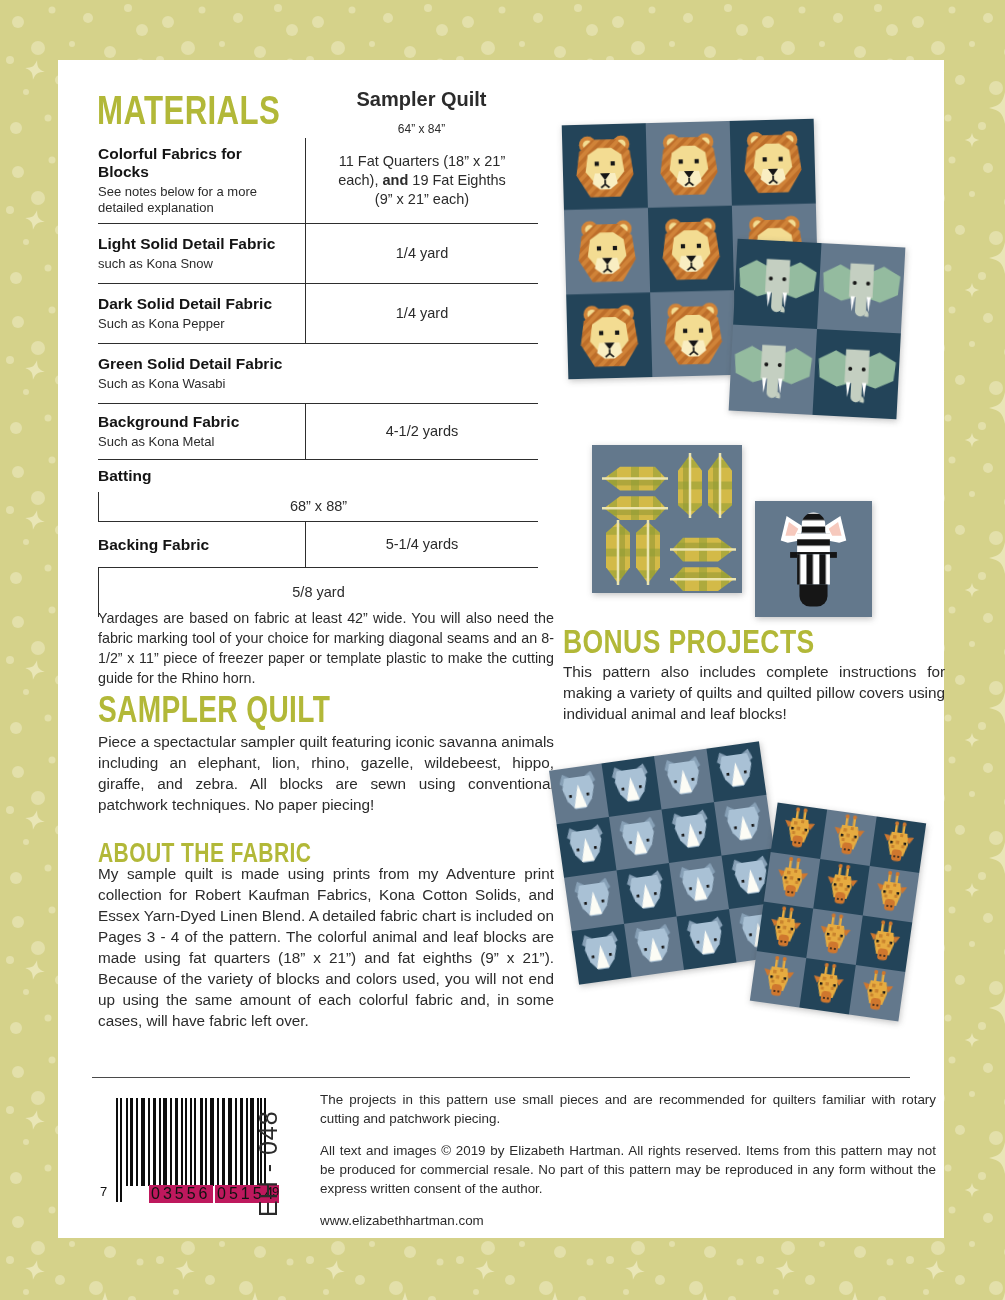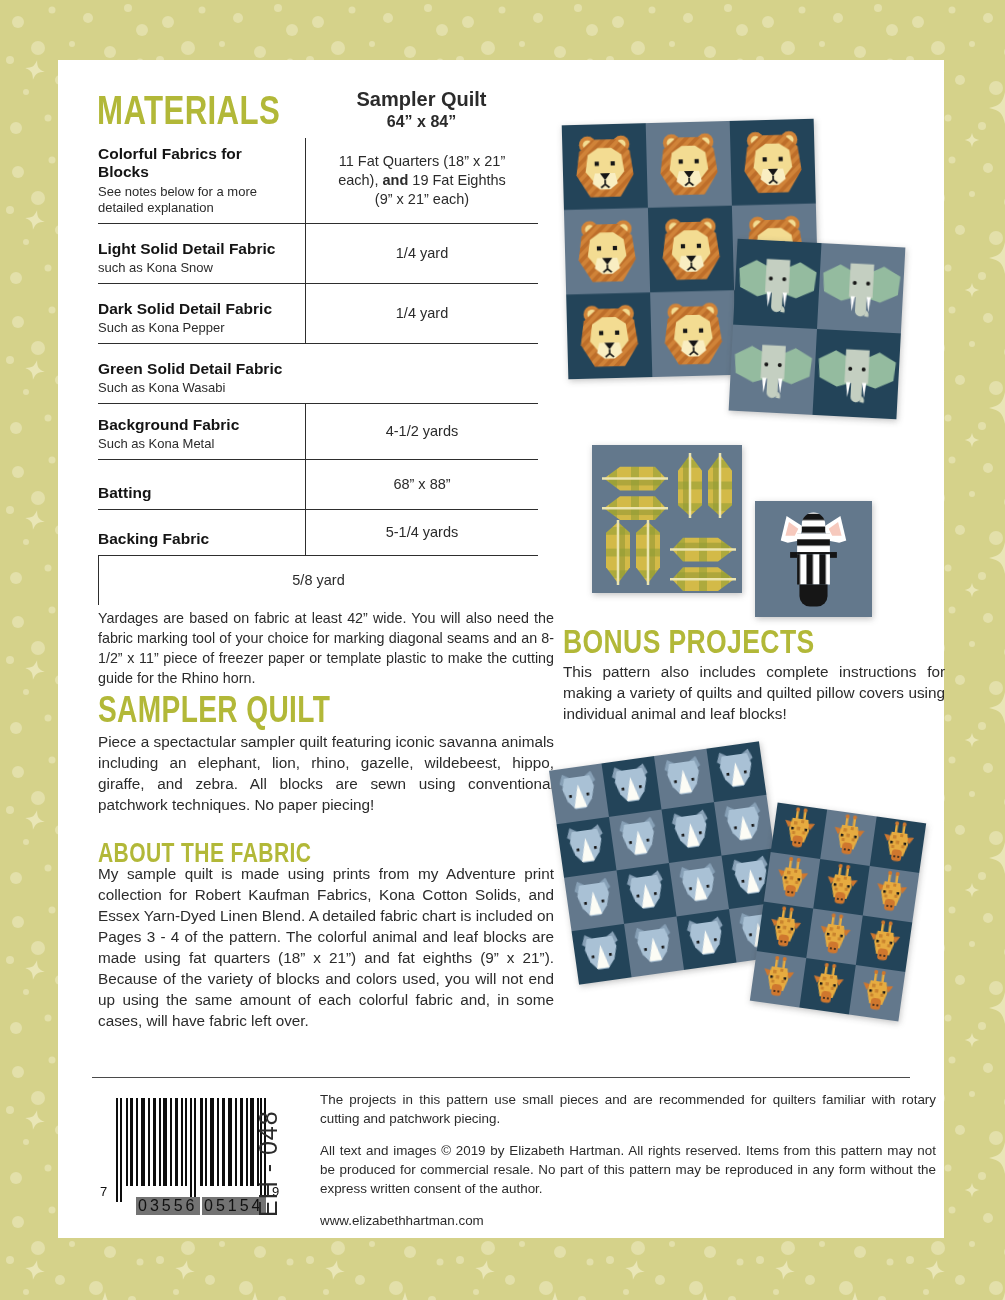--- a/index.html
+++ b/index.html
@@ -16,33 +16,33 @@
   
   .ghead{display:block;line-height:1;}
   .ghead>span{
     display:inline-block;color:#b2b838;font-weight:bold;white-space:nowrap;
     transform:scaleX(.78);transform-origin:0 60%;letter-spacing:.5px;
   }
   
   #materials-head{position:absolute;left:39px;top:30px;font-size:40px;}
   #sq-header{position:absolute;left:247px;top:28px;width:233px;text-align:center;}
   #sq-header .t1{font-size:20px;font-weight:bold;}
-  #sq-header .t2{font-size:16px;font-weight:bold;margin-top:2px;}
+  #sq-header .t2{font-size:12px;font-weight:normal;margin-top:11px;}
   #mat-table{position:absolute;left:40px;top:78px;width:440px;}
   .trow{display:flex;border-top:1.5px solid #2e2e2e;align-items:stretch;}
   .trow.first{border-top:none;}
-  .tname{width:207px;padding:7px 10px 7px 0;display:flex;flex-direction:column;justify-content:flex-end;}
+  .tname{width:207px;padding:7px 10px 7px 0;display:flex;flex-direction:column;justify-content:center;}
   .rowname{font-size:15.5px;font-weight:bold;line-height:1.18;color:#141414;}
   .rowsub{font-size:13px;line-height:1.25;margin-top:2px;}
   .tval{
     flex:1;border-left:1.5px solid #2e2e2e;display:flex;align-items:center;
     justify-content:center;text-align:center;padding:5px 24px;font-size:14.5px;line-height:1.3;
   }
   .h70{min-height:70px;} .h60{min-height:60px;} .h56{min-height:56px;}
-  .h50{min-height:50px;} .h46{min-height:46px;}
+  .h50{min-height:50px;flex-direction:column;} .h46{min-height:46px;}
   
   .col-left{position:absolute;left:40px;width:456px;}
   .body-p{font-size:15.3px;line-height:1.37;text-align:justify;}
   #yardage{top:548px;font-size:14.3px;line-height:1.4;}
   #sampler-head{top:632px;font-size:36px;}
   #sampler-body{top:672px;}
   #about-head{top:780px;font-size:27px;}
   #about-body{top:804px;}
   
   #bonus-head{position:absolute;left:505px;top:564px;font-size:34px;}
@@ -52,21 +52,21 @@
   #q-lion{left:507px;top:62px;z-index:2;transform:rotate(-1.5deg);}
   #q-elephant{left:675px;top:183px;z-index:3;transform:rotate(3deg);}
   #q-leaf{left:534px;top:385px;z-index:2;}
   #q-zebra{left:697px;top:441px;z-index:2;}
   #q-rhino{left:505px;top:695px;z-index:2;transform:rotate(-8deg);}
   #q-giraffe{left:705px;top:752px;z-index:3;transform:rotate(8deg);}
   
   #footer-rule{position:absolute;left:34px;right:34px;top:1017px;border-top:1px solid #4a4a4a;}
   #barcode{position:absolute;left:42px;top:1038px;width:180px;height:130px;}
   #barcode .digit{position:absolute;font-size:13px;color:#111;}
-  #barcode .grp{position:absolute;top:99px;font-size:16px;letter-spacing:3px;background:#737373;padding:0 2px;color:#111;}
+  #barcode .grp{position:absolute;top:87px;font-size:16px;letter-spacing:3px;background:#be185d;padding:0 2px;color:#111;margin-left:13px;}
   #eh-num{
     position:absolute;left:196px;top:1040px;height:128px;width:36px;
     writing-mode:vertical-rl;transform:rotate(180deg);font-size:25px;color:#2a2a2a;
     letter-spacing:1px;text-align:center;
   }
   #footer-text{position:absolute;left:262px;top:1030px;width:616px;}
   #footer-text p{margin:0 0 13px 0;font-size:13.4px;line-height:1.42;text-align:justify;}
   #footer-text .site{text-align:left;margin-top:8px;}
 </style>
 </head>

